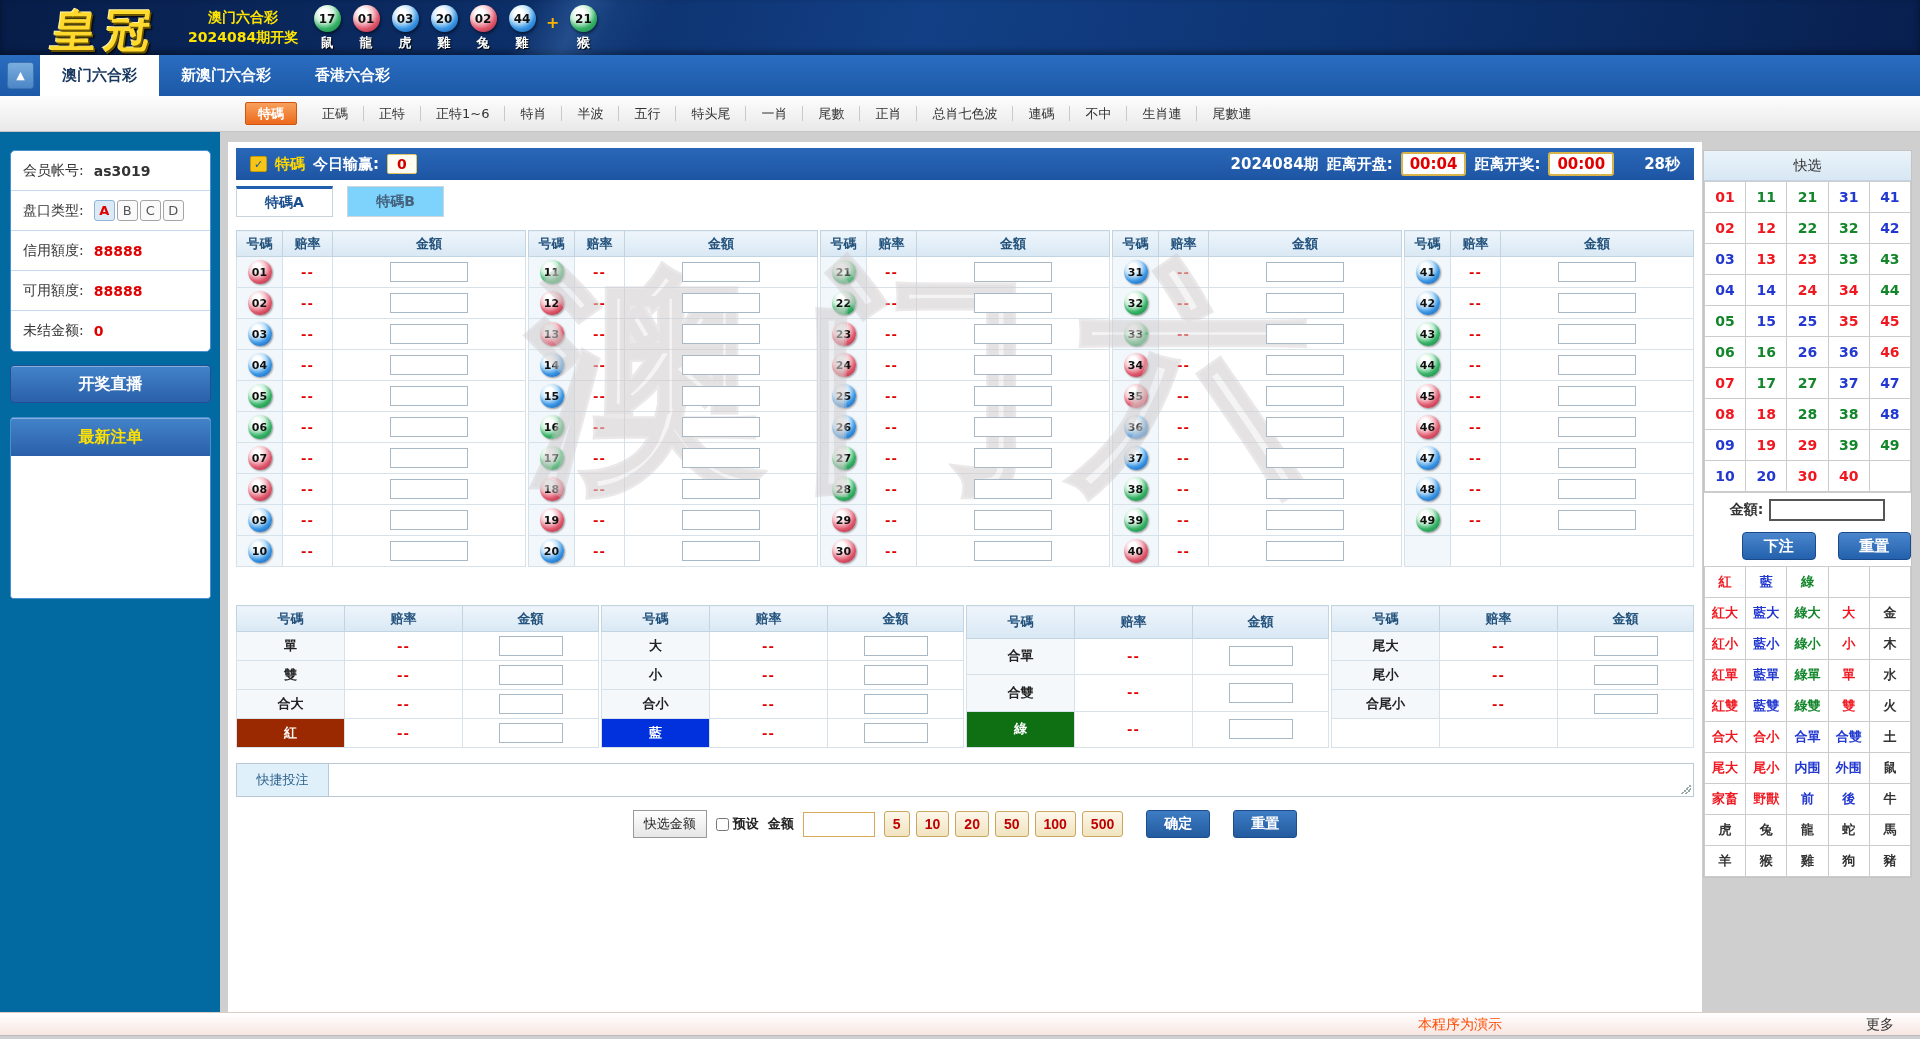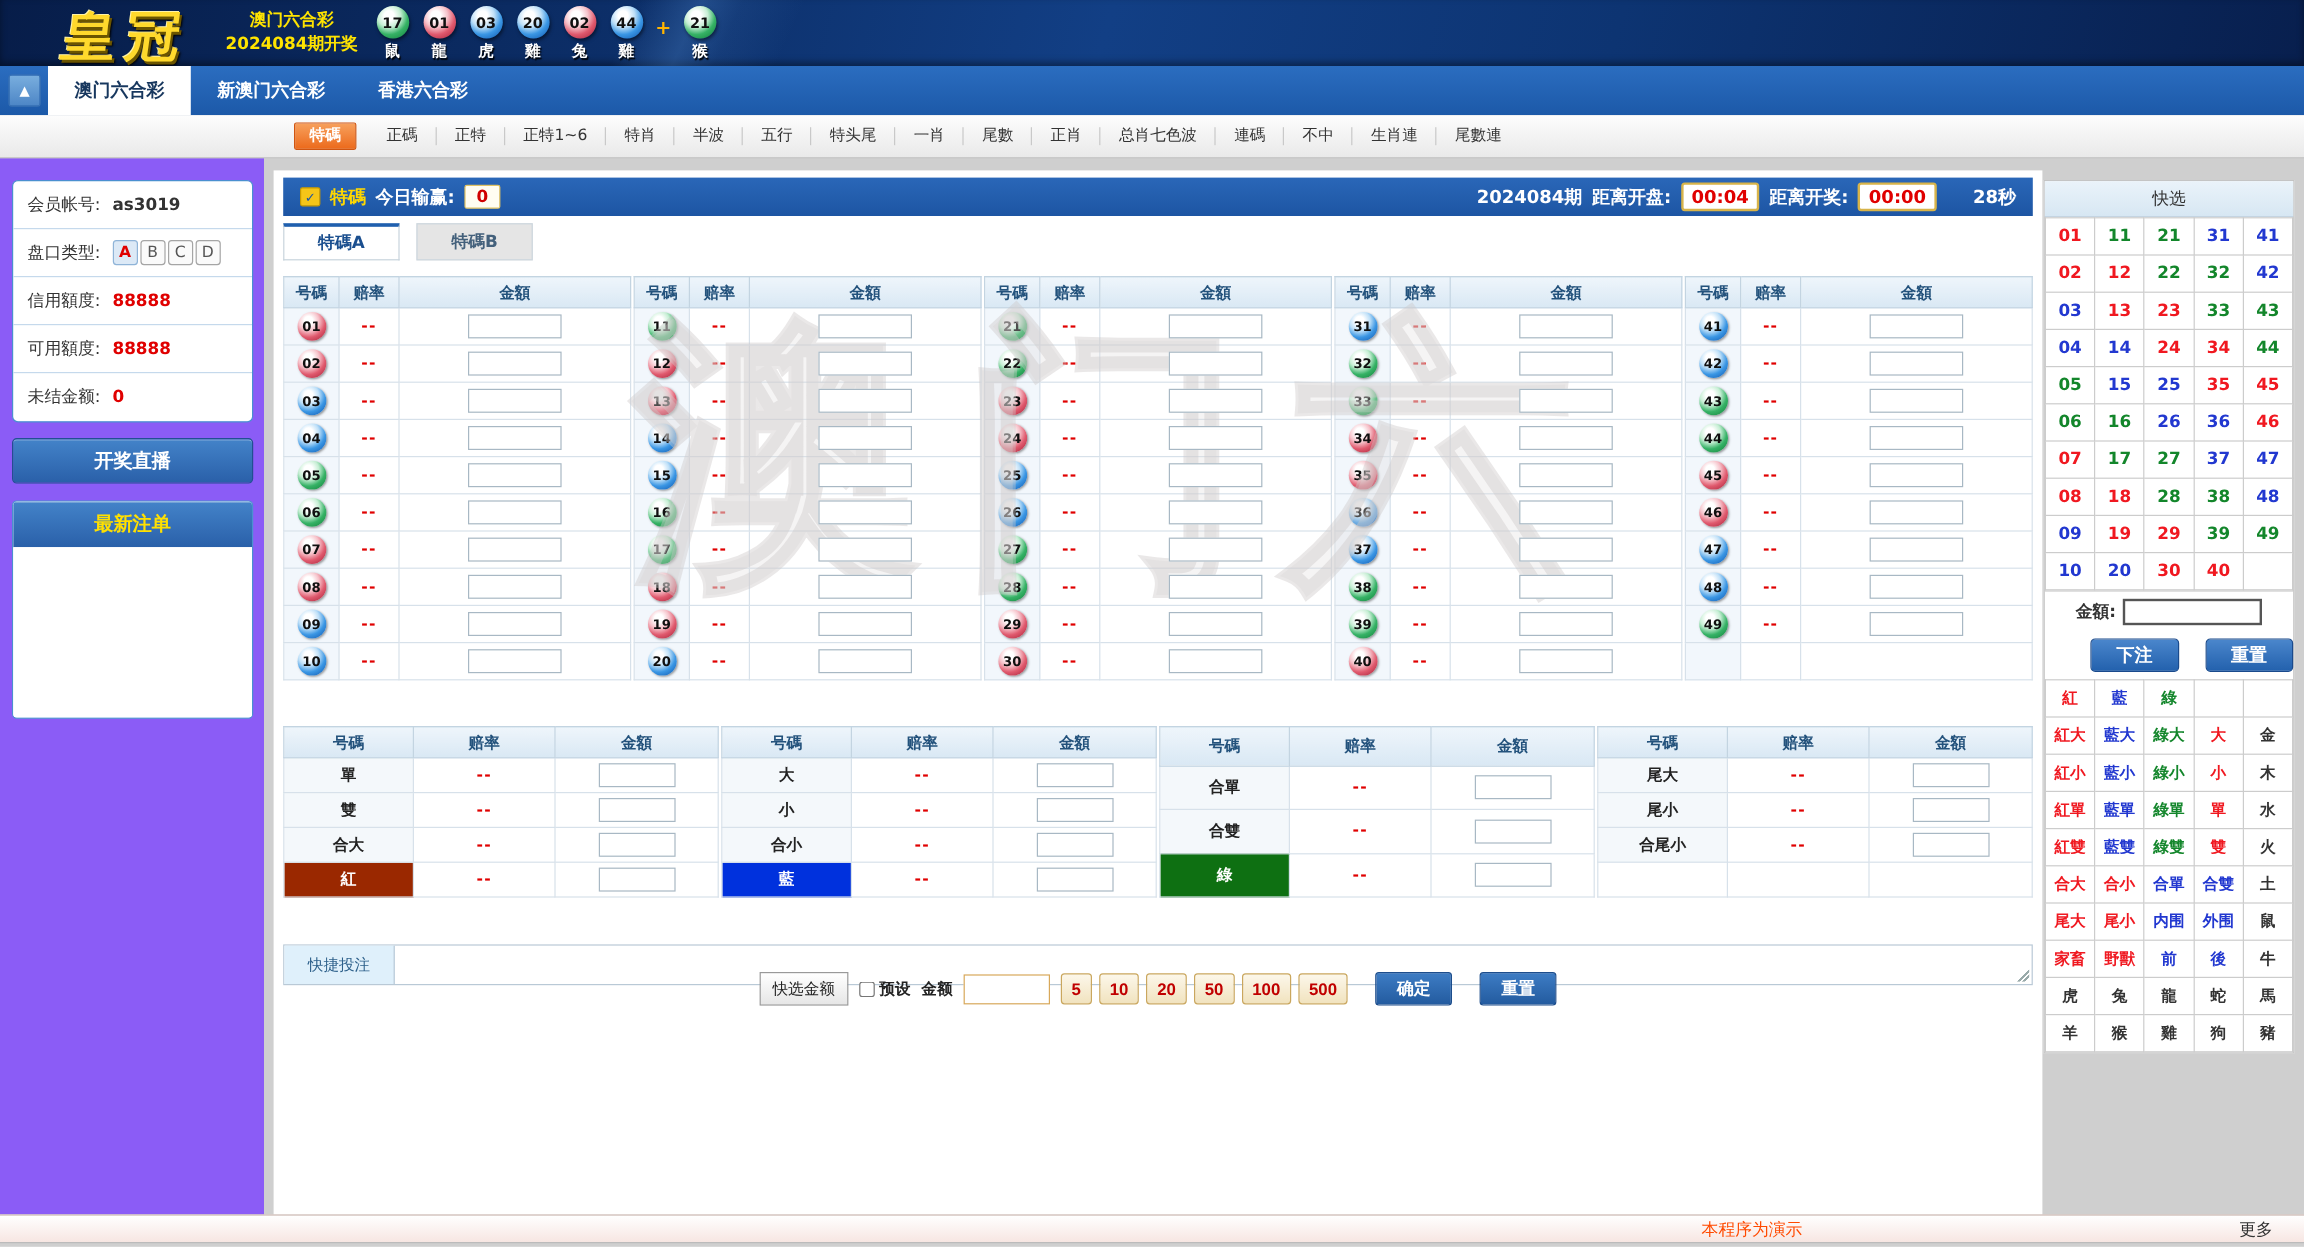--- a/index.html
+++ b/index.html
@@ -40,21 +40,21 @@
 
 
 .subnav{position:absolute;left:0;top:96px;width:1920px;height:36px;border-bottom:1px solid #c6c6c6;
  background:linear-gradient(#fdfdfd,#e9e9e9);display:flex;align-items:center;padding-left:245px;}
 .sn-item{font-size:13px;color:#333;padding:0 15px;line-height:15px;border-right:1px solid #c9c9c9;cursor:pointer;white-space:nowrap;}
 .sn-item:last-child{border-right:none;}
 .sn-item.active{background:linear-gradient(#f7a05c,#ec6a1c);color:#fff;border:1px solid #d05510;border-radius:2px;
  padding:3px 12px;margin-right:10px;line-height:15px;font-weight:bold;}
 
 
-.sidebar{position:absolute;left:0;top:132px;width:220px;height:880px;background:#8b5cf6;padding-left:15px;}
+.sidebar{position:absolute;left:0;top:132px;width:220px;height:880px;background:#0369a1;padding-left:15px;}
 .info-box{position:absolute;left:10px;top:18px;width:201px;background:#fff;border:1px solid #4a90d0;border-radius:5px;overflow:hidden;}
 .info-row{height:40px;display:flex;align-items:center;padding:0 12px;border-bottom:1px solid #c5d9ec;font-size:14px;color:#333;gap:10px;}
 .info-row:last-child{border-bottom:none;}
 .info-row .val{font-weight:bold;}
 .val-red{color:#e00000;font-weight:bold;}
 .type-opt{width:21px;height:21px;border:1px solid #a5a5a5;border-radius:3px;background:#fafafa;color:#555;
  font-size:13px;display:flex;align-items:center;justify-content:center;cursor:pointer;margin-right:2px;}
 .type-opt.active{background:#dce9f6;border-color:#8fb4d8;color:#e00000;font-weight:bold;}
 .side-btn{position:absolute;left:10px;width:201px;height:38px;border-radius:4px;cursor:pointer;
  background:linear-gradient(#4383c9,#2a60a9);border:1px solid #224f92;color:#fff;
@@ -72,21 +72,21 @@
  display:flex;align-items:center;justify-content:space-between;padding:0 14px;color:#fff;}
 .mb-left,.mb-right{display:flex;align-items:center;gap:8px;font-size:15px;font-weight:bold;}
 .cal-icon{width:17px;height:16px;background:#f5c518;border-radius:2px;border:1px solid #c89a00;
  color:#1d55a3;font-size:11px;font-weight:bold;display:flex;align-items:center;justify-content:center;}
 .game-name{color:#ffd800;}
 .win-box{background:#fffdf2;border:1px solid #e2c465;border-radius:2px;color:#d00000;font-size:14px;font-weight:bold;padding:1px 9px;}
 .time-box{background:#fff;border:2px solid #d8b44a;border-radius:3px;color:#e00000;font-size:15px;font-weight:bold;padding:1px 7px;}
 .secs{margin-left:22px;}
 .game-tabs{position:absolute;left:8px;top:44px;display:flex;gap:14px;}
 .gtab{width:97px;height:31px;display:flex;align-items:center;justify-content:center;font-size:14px;font-weight:bold;cursor:pointer;
- background:#e5e5e5;border:1px solid #ccd6de;color:#44617c;}
+ background:#7dd3fc;border:1px solid #ccd6de;color:#44617c;}
 .gtab.active{background:#fff;border:1px solid #c8d4dd;border-top:3px solid #1f5fae;color:#1b4f8f;}
 
 .watermark{position:absolute;left:300px;top:108px;font-size:238px;font-weight:bold;letter-spacing:34px;line-height:260px;
  color:rgba(222,217,217,.30);-webkit-text-stroke:5px rgba(205,200,200,.42);pointer-events:none;z-index:5;white-space:nowrap;}
 
 .bet-tables{position:absolute;left:8px;top:88px;width:1458px;display:flex;gap:2px;}
 table.bt{border-collapse:collapse;table-layout:fixed;flex:1;background:#fff;}
 table.bt th{background:linear-gradient(#eef5fb,#d9e8f4);color:#23527c;font-size:13px;font-weight:bold;height:26px;border:1px solid #c3d4e1;}
 table.bt td{border:1px solid #d7e1ea;height:31px;text-align:center;font-size:13px;vertical-align:middle;}
 td.ball-cell{background:#f2f7fc;}
@@ -95,21 +95,21 @@
 .odds{color:#e00000;font-weight:bold;letter-spacing:1px;}
 input.amt{width:78px;height:20px;border:1px solid #a8b8c4;position:relative;z-index:6;background:#fff;}
 .spec-tables{position:absolute;left:8px;top:463px;width:1458px;display:flex;gap:2px;}
 table.st{border-collapse:collapse;table-layout:fixed;flex:1;background:#fff;}
 table.st th{background:linear-gradient(#eef5fb,#d9e8f4);color:#23527c;font-size:13px;font-weight:bold;height:26px;border:1px solid #c3d4e1;}
 table.st td{border:1px solid #d7e1ea;height:29px;text-align:center;font-size:13px;vertical-align:middle;}
 td.sp-label{background:#f4f8fb;font-weight:bold;color:#222;}
 td.sp-color{color:#fff;font-weight:bold;font-size:14px;}
 input.amt2{width:64px;height:20px;border:1px solid #a8b8c4;background:#fff;}
 
-.quickbet{position:absolute;left:8px;top:621px;width:1458px;height:34px;border:1px solid #b9c9d6;display:flex;margin-top:24px;}
+.quickbet{position:absolute;left:8px;top:621px;width:1458px;height:34px;border:1px solid #b9c9d6;display:flex;}
 .qb-label{width:92px;background:#dff0fb;color:#2c5f8a;font-size:13px;display:flex;align-items:center;justify-content:center;border-right:1px solid #b9c9d6;}
 .qb-input{flex:1;border:none;resize:none;font-size:13px;padding:8px 10px;font-family:"DejaVu Sans","Liberation Sans",sans-serif;color:#333;outline:none;}
 .qb-resize{position:absolute;right:2px;bottom:2px;width:10px;height:10px;
  background:linear-gradient(135deg,transparent 50%,#9aa 50%,#9aa 60%,transparent 60%,transparent 70%,#9aa 70%,#9aa 80%,transparent 80%);}
 .controls{position:absolute;left:8px;top:668px;width:1458px;display:flex;align-items:center;justify-content:center;gap:9px;}
 .btn-plain{background:linear-gradient(#ffffff,#e6e6e6);border:1px solid #999;padding:4px 10px;font-size:13px;color:#222;cursor:pointer;}
 .chk-wrap{display:flex;align-items:center;gap:4px;font-size:13px;font-weight:bold;color:#222;}
 .amt-label{font-size:13px;font-weight:bold;color:#222;}
 input.amt-main{width:72px;height:25px;border:1px solid #d8a85a;background:#fff;}
 .preset-btn{background:linear-gradient(#fcf7ea,#f1e3bf);border:1px solid #caa75e;border-radius:3px;color:#c00000;

